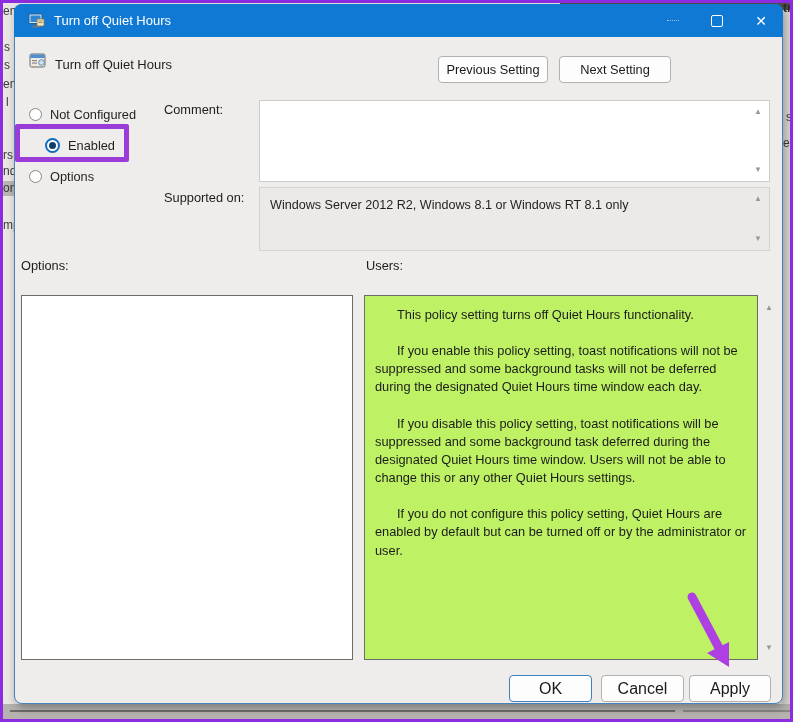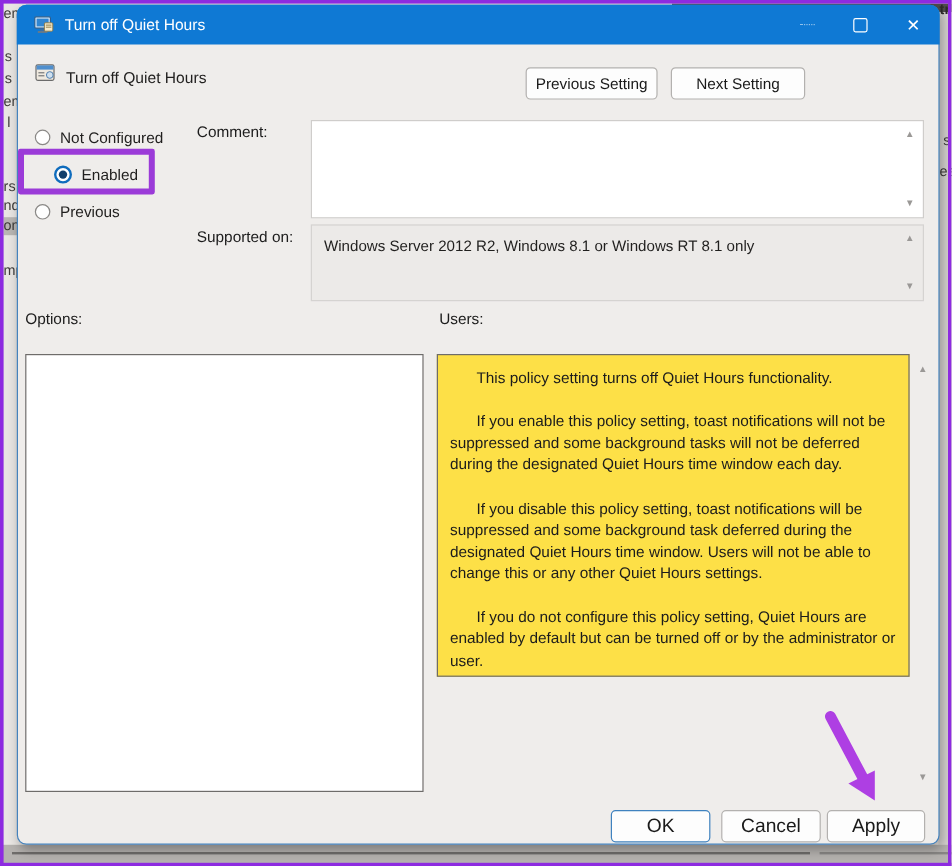--- a/index.html
+++ b/index.html
@@ -97,22 +97,22 @@
   .sa-br{right:7px;bottom:7px;}
 
   
   .options-label{position:absolute;left:6px;top:253px;font-size:12.8px;color:#1c1c1c;}
   .help-label{position:absolute;left:351px;top:253px;font-size:12.8px;color:#1c1c1c;}
   .options-box{
     position:absolute;left:6px;top:290px;width:332px;height:365px;box-sizing:border-box;
     background:#ffffff;border:1px solid #6e6c6a;
   }
   .help-box{
-    position:absolute;left:349px;top:290px;width:394px;height:269px;box-sizing:border-box;
-    background:#fde047;border:1px solid #6e6c6a;overflow:hidden;
+    position:absolute;left:349px;top:290px;width:394px;height:365px;box-sizing:border-box;
+    background:#bef264;border:1px solid #6e6c6a;overflow:hidden;
   }
   .help-inner{padding:10px 8px 0 10px;}
   .help-inner p{margin:0 0 18px 0;text-indent:22px;font-size:12.8px;line-height:1.42;color:#1c1c1c;}
   .help-scroll-up{position:absolute;left:750px;top:298px;font-size:8px;color:#9a9896;}
   .help-scroll-down{position:absolute;left:750px;top:638px;font-size:8px;color:#9a9896;}
 
   
   .footer-btn{
     position:absolute;top:670px;height:27px;box-sizing:border-box;
     background:#fdfdfd;border:1px solid #b3b1af;border-radius:4px;
@@ -190,21 +190,21 @@
       <span class="radio-label">Not Configured</span>
     </div>
     <div class="radio-row radio-row-1">
       <span class="radio-circle sel">
           <span class="radio-dot"></span>
         </span>
       <span class="radio-label">Enabled</span>
     </div>
     <div class="radio-row radio-row-2">
       <span class="radio-circle"></span>
-      <span class="radio-label">Previous</span>
+      <span class="radio-label">Options</span>
     </div>
     <div class="hl-rect"></div>
 
     <span class="field-label comment-label">Comment:</span>
     <div class="comment-box">
       <span class="scroll-arrow sa-tr">▲</span>
       <span class="scroll-arrow sa-br">▼</span>
     </div>
 
     <span class="field-label supported-label">Supported on:</span>

